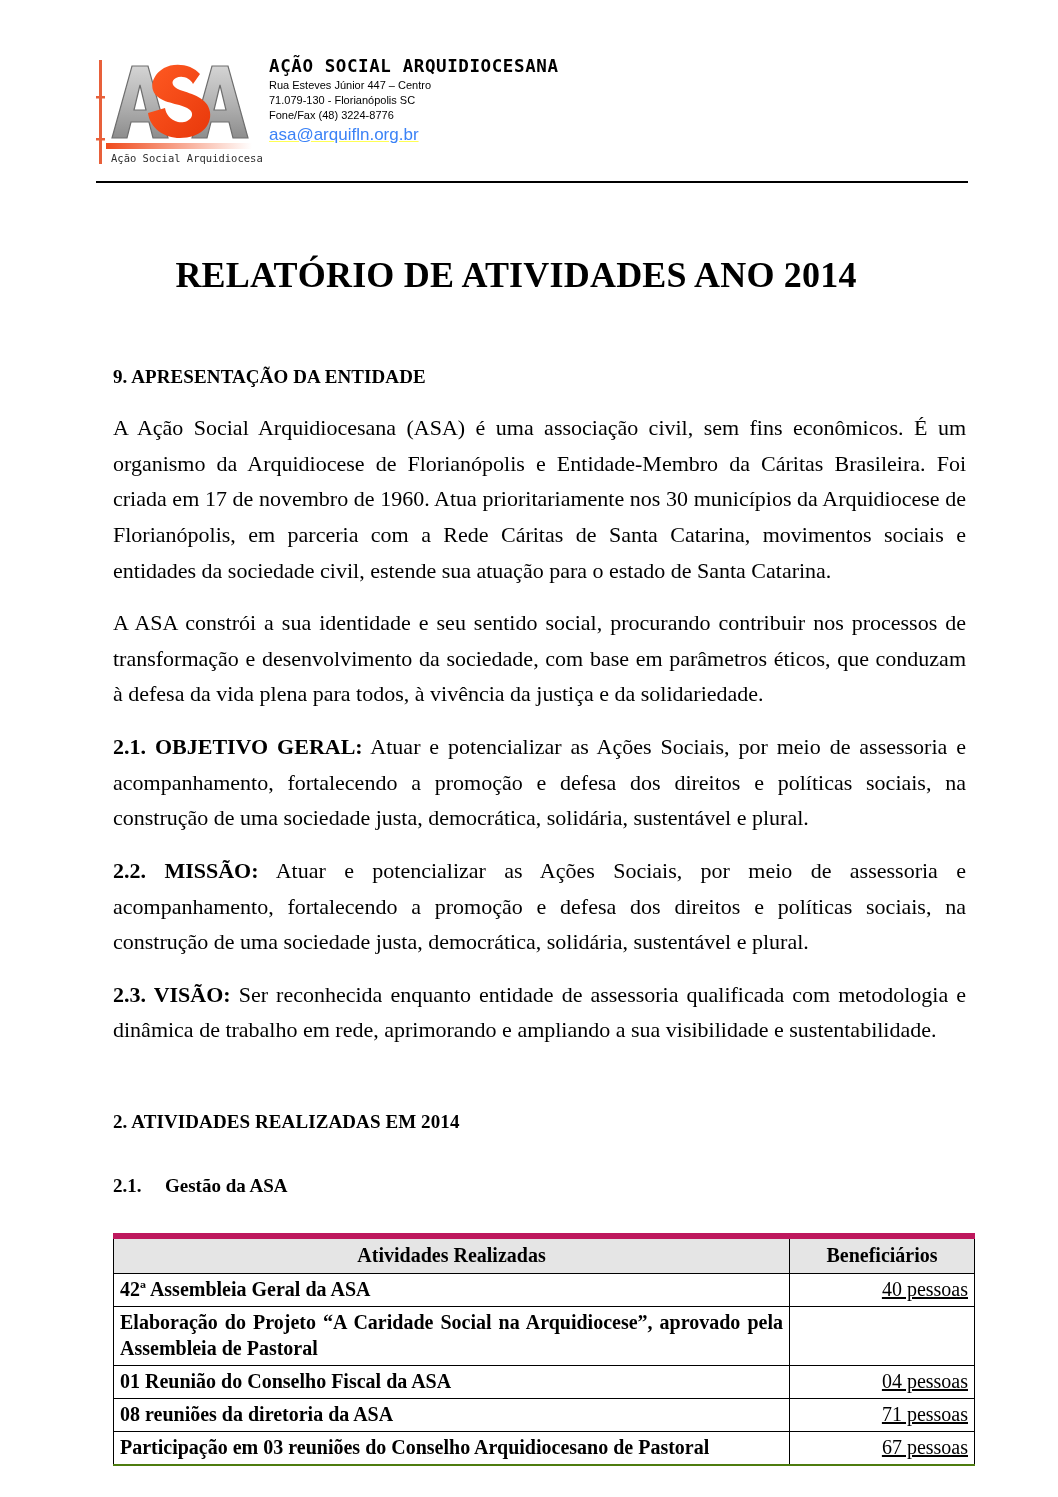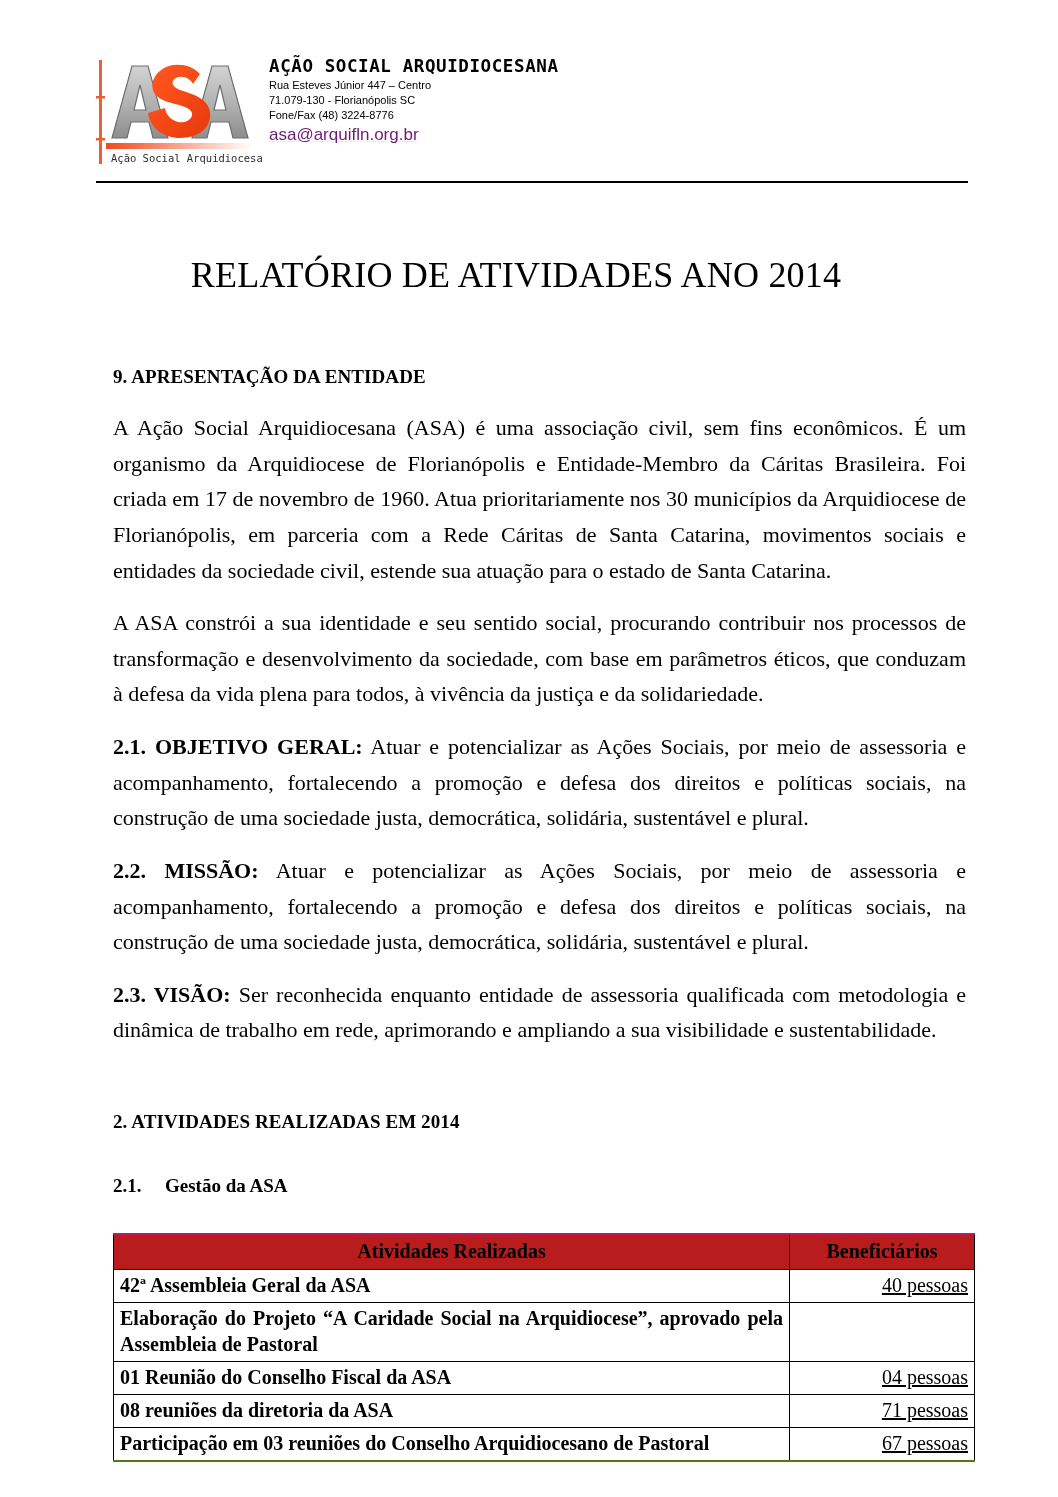--- a/index.html
+++ b/index.html
@@ -55,21 +55,21 @@
     font-family: "Liberation Sans", "DejaVu Sans", sans-serif;
     font-size: 11px;
     line-height: 1.37;
     color: #000;
     white-space: nowrap;
   }
   .org-email {
     font-family: "Liberation Sans", "DejaVu Sans", sans-serif;
     font-size: 17px;
     line-height: 1.37;
-    color: #701a75;
+    color: #3b82f6;
     text-decoration: underline;
     text-decoration-color: #ffff55;
     white-space: nowrap;
     display: inline-block;
   }
   .header-rule {
     position: absolute;
     left: 96px;
     top: 181px;
     width: 872px;
@@ -78,21 +78,21 @@
   }
 
   
   .doc-title {
     position: absolute;
     left: 0;
     top: 254px;
     width: 1032px;
     text-align: center;
     font-size: 36px;
-    font-weight: normal;
+    font-weight: bold;
     letter-spacing: 0.2px;
     color: #000;
   }
 
   .content {
     position: absolute;
     left: 113px;
     top: 366px;
     width: 853px;
   }
@@ -138,26 +138,26 @@
   }
   table.act-table th,
   table.act-table td {
     border: 1px solid #000000;
     padding: 2px 6px 3px 6px;
     font-size: 20px;
     line-height: 1.34;
     vertical-align: top;
   }
   table.act-table thead th {
-    background: #b91c1c;
+    background: #e5e5e5;
     font-weight: bold;
     text-align: center;
     padding-top: 3px;
     padding-bottom: 4px;
-    border-top: 2px solid #be185d;
+    border-top: 6px solid #be185d;
   }
   table.act-table col.c-activity { width: 676px; }
   table.act-table col.c-benef { width: 185px; }
   td.activity-cell { text-align: justify; font-weight: bold; }
   td.benef-cell { text-align: right; padding-right: 7px; }
   td.benef-cell span.u { text-decoration: underline; margin-top: 40px; }
   table.act-table tbody tr:last-child td { border-bottom: 2px solid #4d7c0f; }
 </style>
 </head>
 <body>

